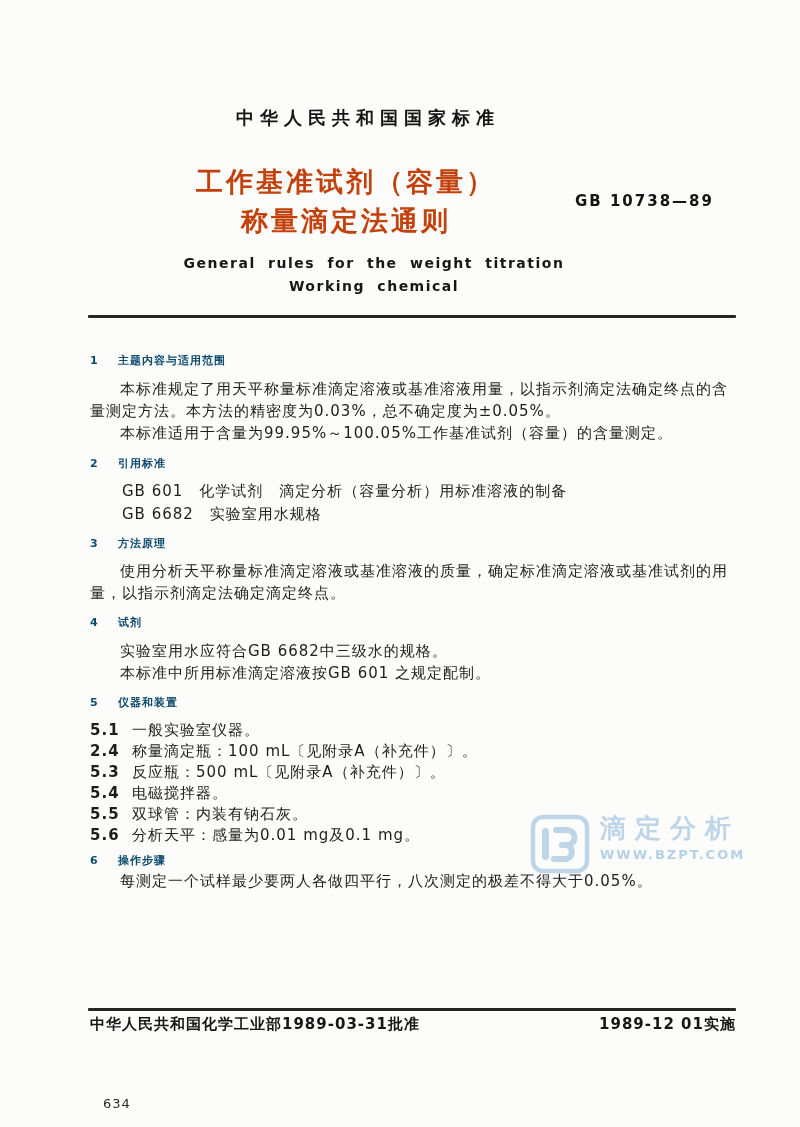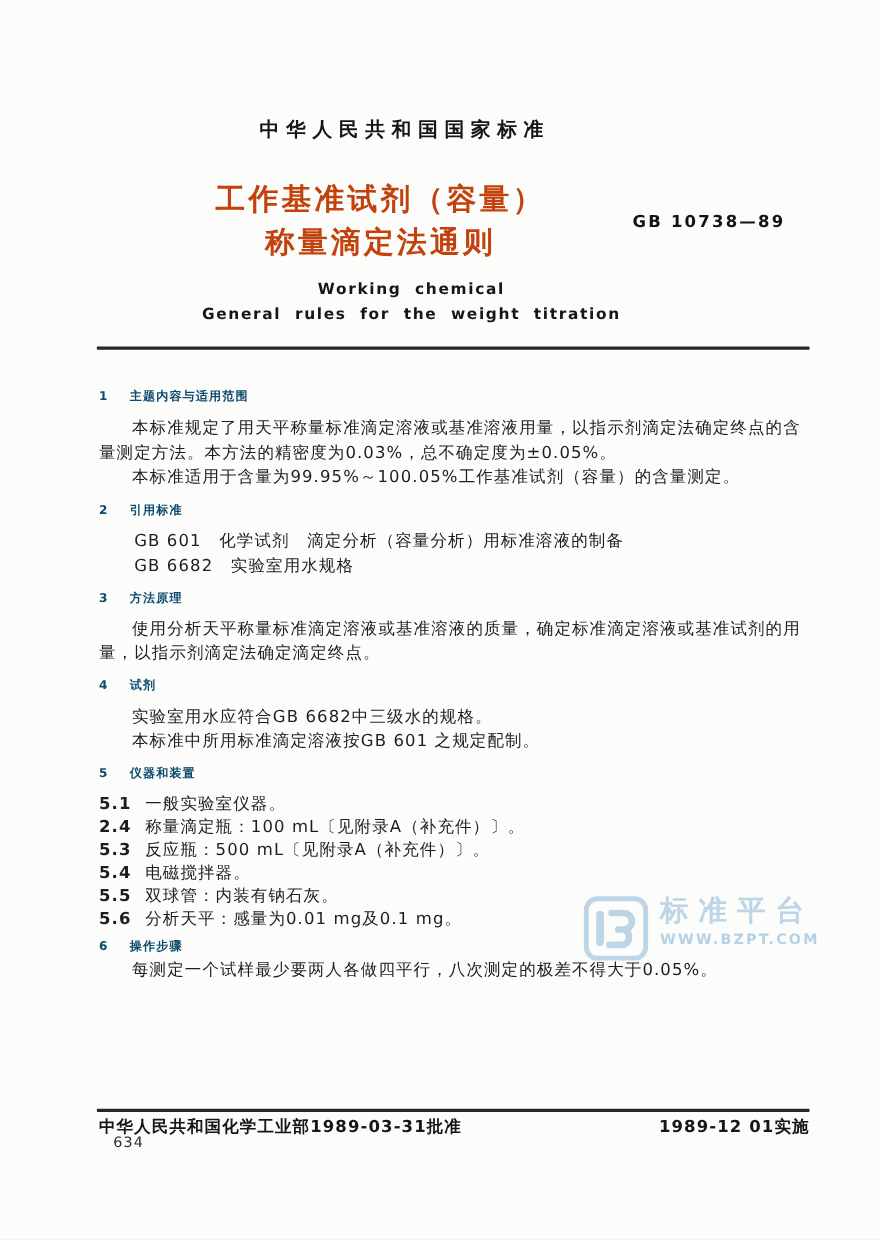--- a/index.html
+++ b/index.html
@@ -75,53 +75,53 @@
   .rule-bottom{
     position:absolute;top:1008px;left:88px;width:648px;height:3px;
     background:#262626;border-radius:1px;
   }
   .footer-row{
     position:absolute;top:1015px;left:90px;width:646px;
     display:flex;justify-content:space-between;
     font-size:15px;font-weight:bold;letter-spacing:1px;color:#161616;
   }
   .page-num{
-    position:absolute;top:1032px;left:103px;
+    position:absolute;top:1096px;left:103px;
     font-size:13px;color:#2a2a2a;letter-spacing:1px;
   }
 </style>
 </head>
 <body>
 
 <div class="page">
 
   <div class="std-label">中华人民共和国国家标准</div>
 
   <div class="title-block">
     <div>工作基准试剂（容量）</div>
     <div>称量滴定法通则</div>
   </div>
 
   <div class="gb-code">GB 10738—89</div>
 
   <div class="en-title">
+    <div>General rules for the weight titration</div>
     <div>Working chemical</div>
-    <div>General rules for the weight titration</div>
   </div>
 
   <div class="rule-top"></div>
 
   <div class="watermark">
     <svg class="wm-logo" viewBox="0 0 60 60">
       <rect x="3" y="3" width="54" height="54" rx="10" fill="none" stroke="#b7d1e6" stroke-width="4.5"></rect>
       <rect x="12" y="14" width="7" height="32" rx="3.5" fill="#b7d1e6"></rect>
       <path d="M26 16 h11 a7.5 7.5 0 0 1 0 15 h-5 h5 a7.5 7.5 0 0 1 0 14 h-13" fill="none" stroke="#b7d1e6" stroke-width="6" stroke-linecap="round" stroke-linejoin="round"></path>
     </svg>
     <div class="wm-text">
-      <div class="wm-cn">标准平台</div>
+      <div class="wm-cn">滴定分析</div>
       <div class="wm-url">WWW.BZPT.COM</div>
     </div>
   </div>
 
   <div class="doc-body">
 
     <p class="sec-h h-s1"><span class="sec-num">1</span><span>主题内容与适用范围</span></p>
     <p class="para mt8">本标准规定了用天平称量标准滴定溶液或基准溶液用量，以指示剂滴定法确定终点的含量测定方法。本方法的精密度为0.03%，总不确定度为±0.05%。</p>
     <p class="para">本标准适用于含量为99.95%～100.05%工作基准试剂（容量）的含量测定。</p>
 

